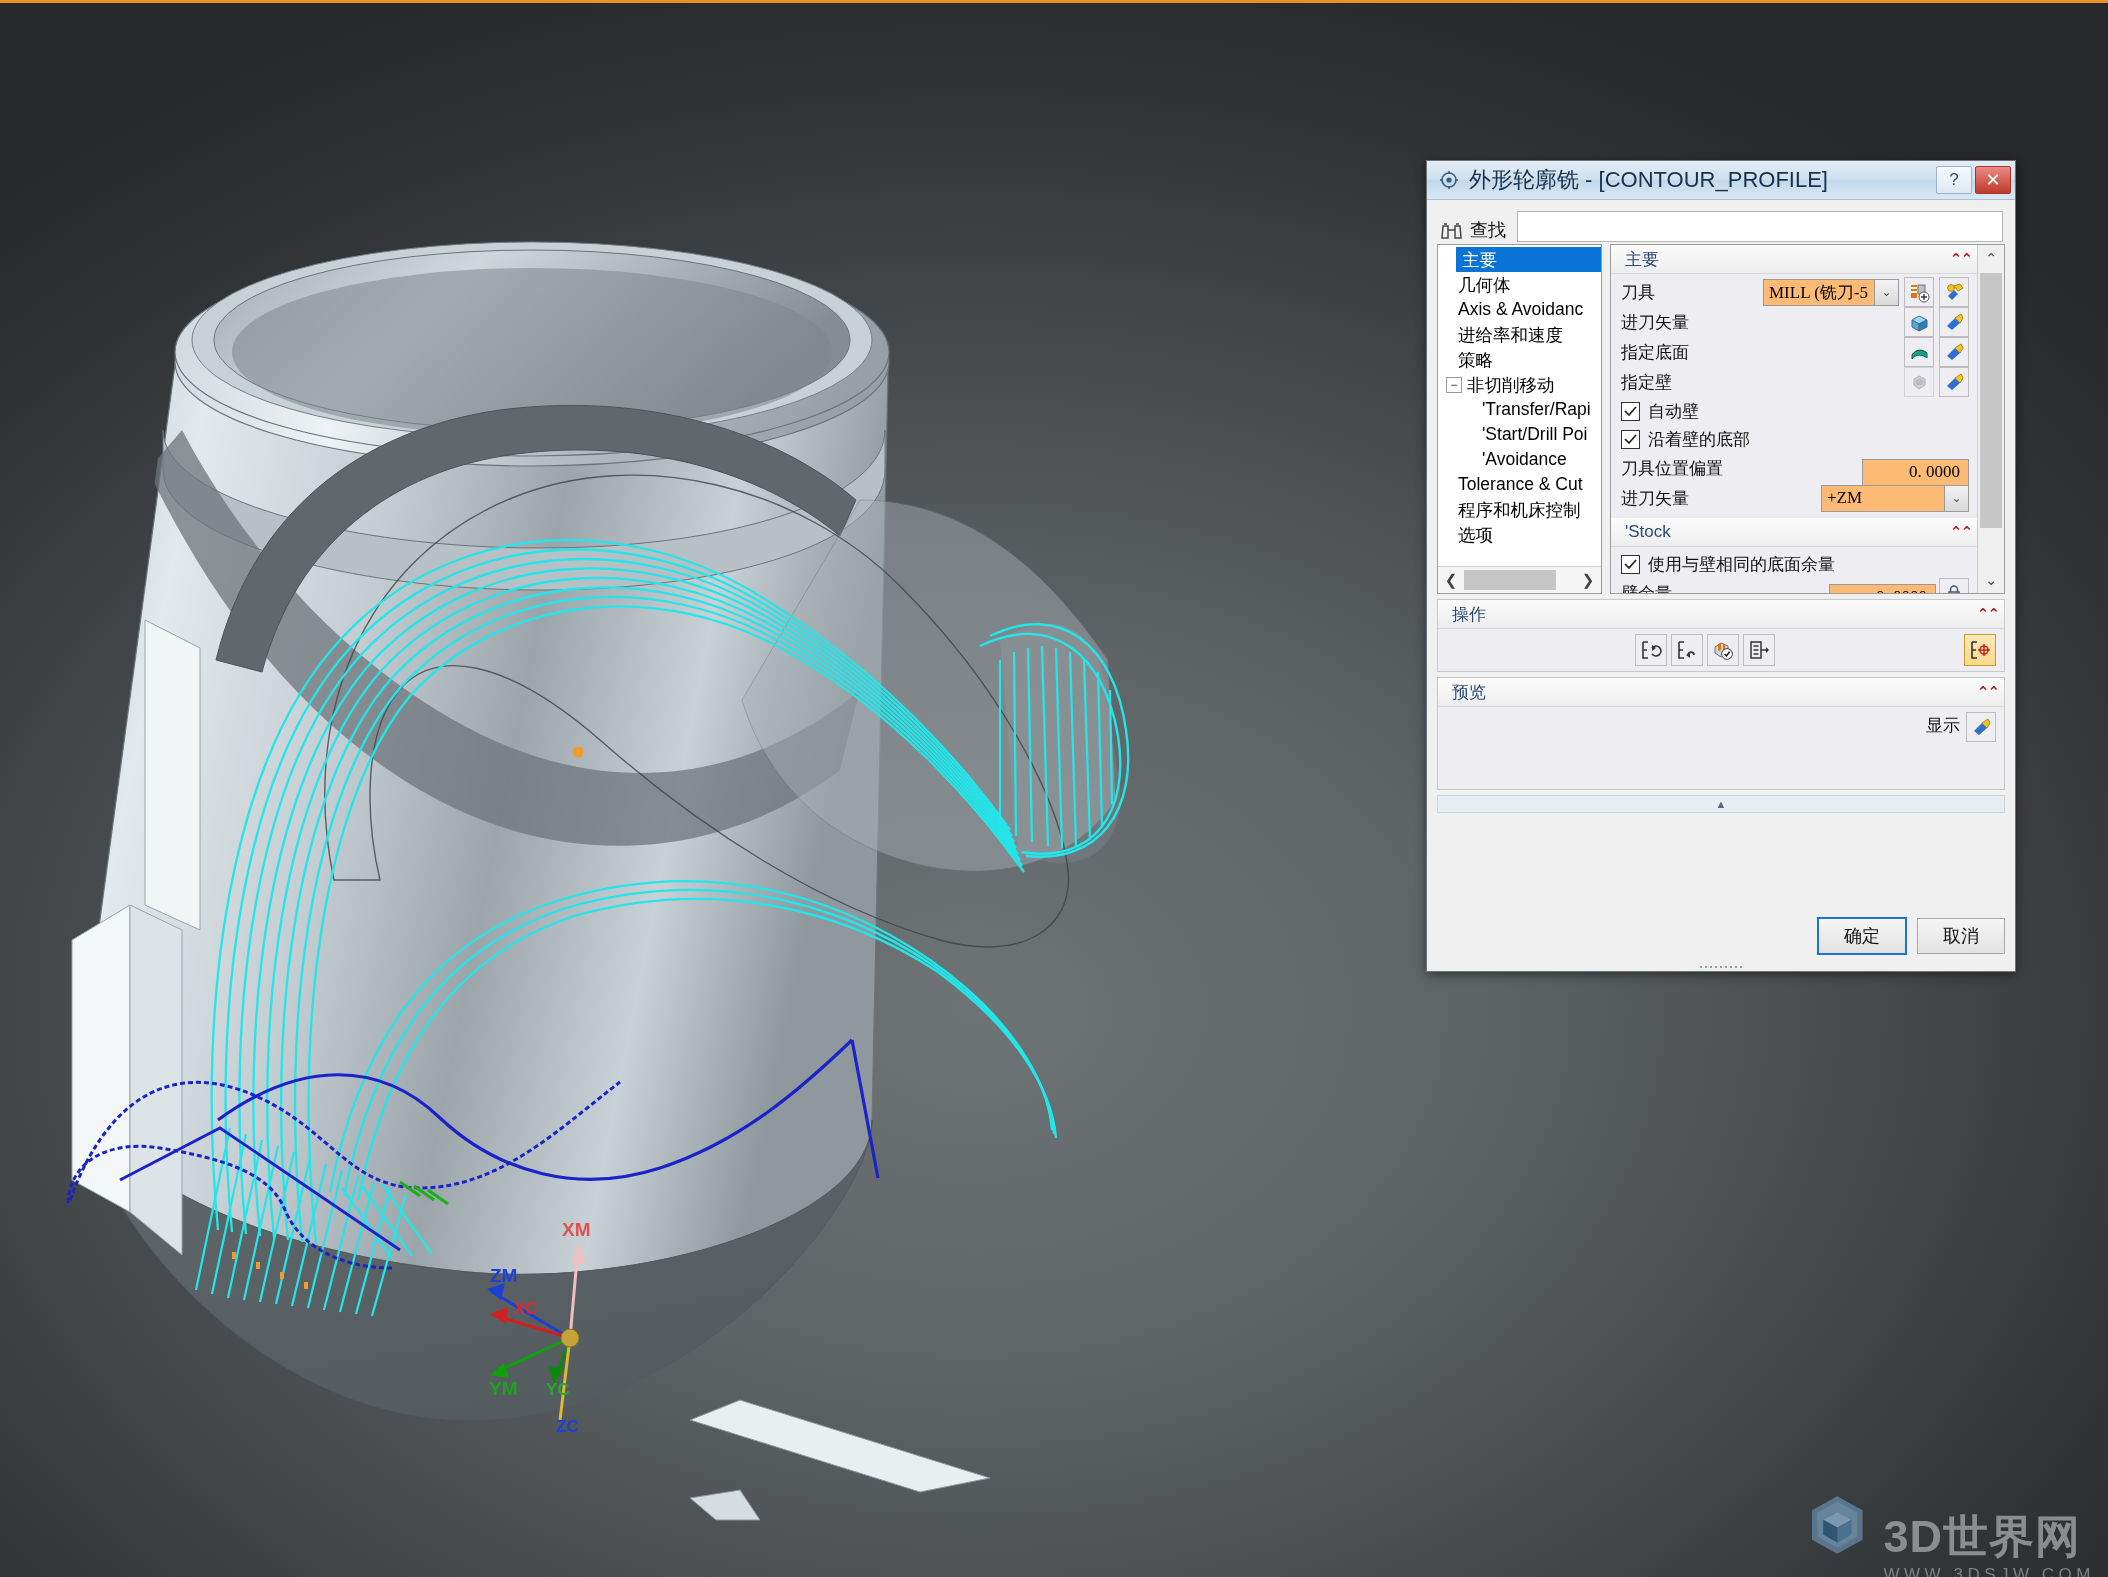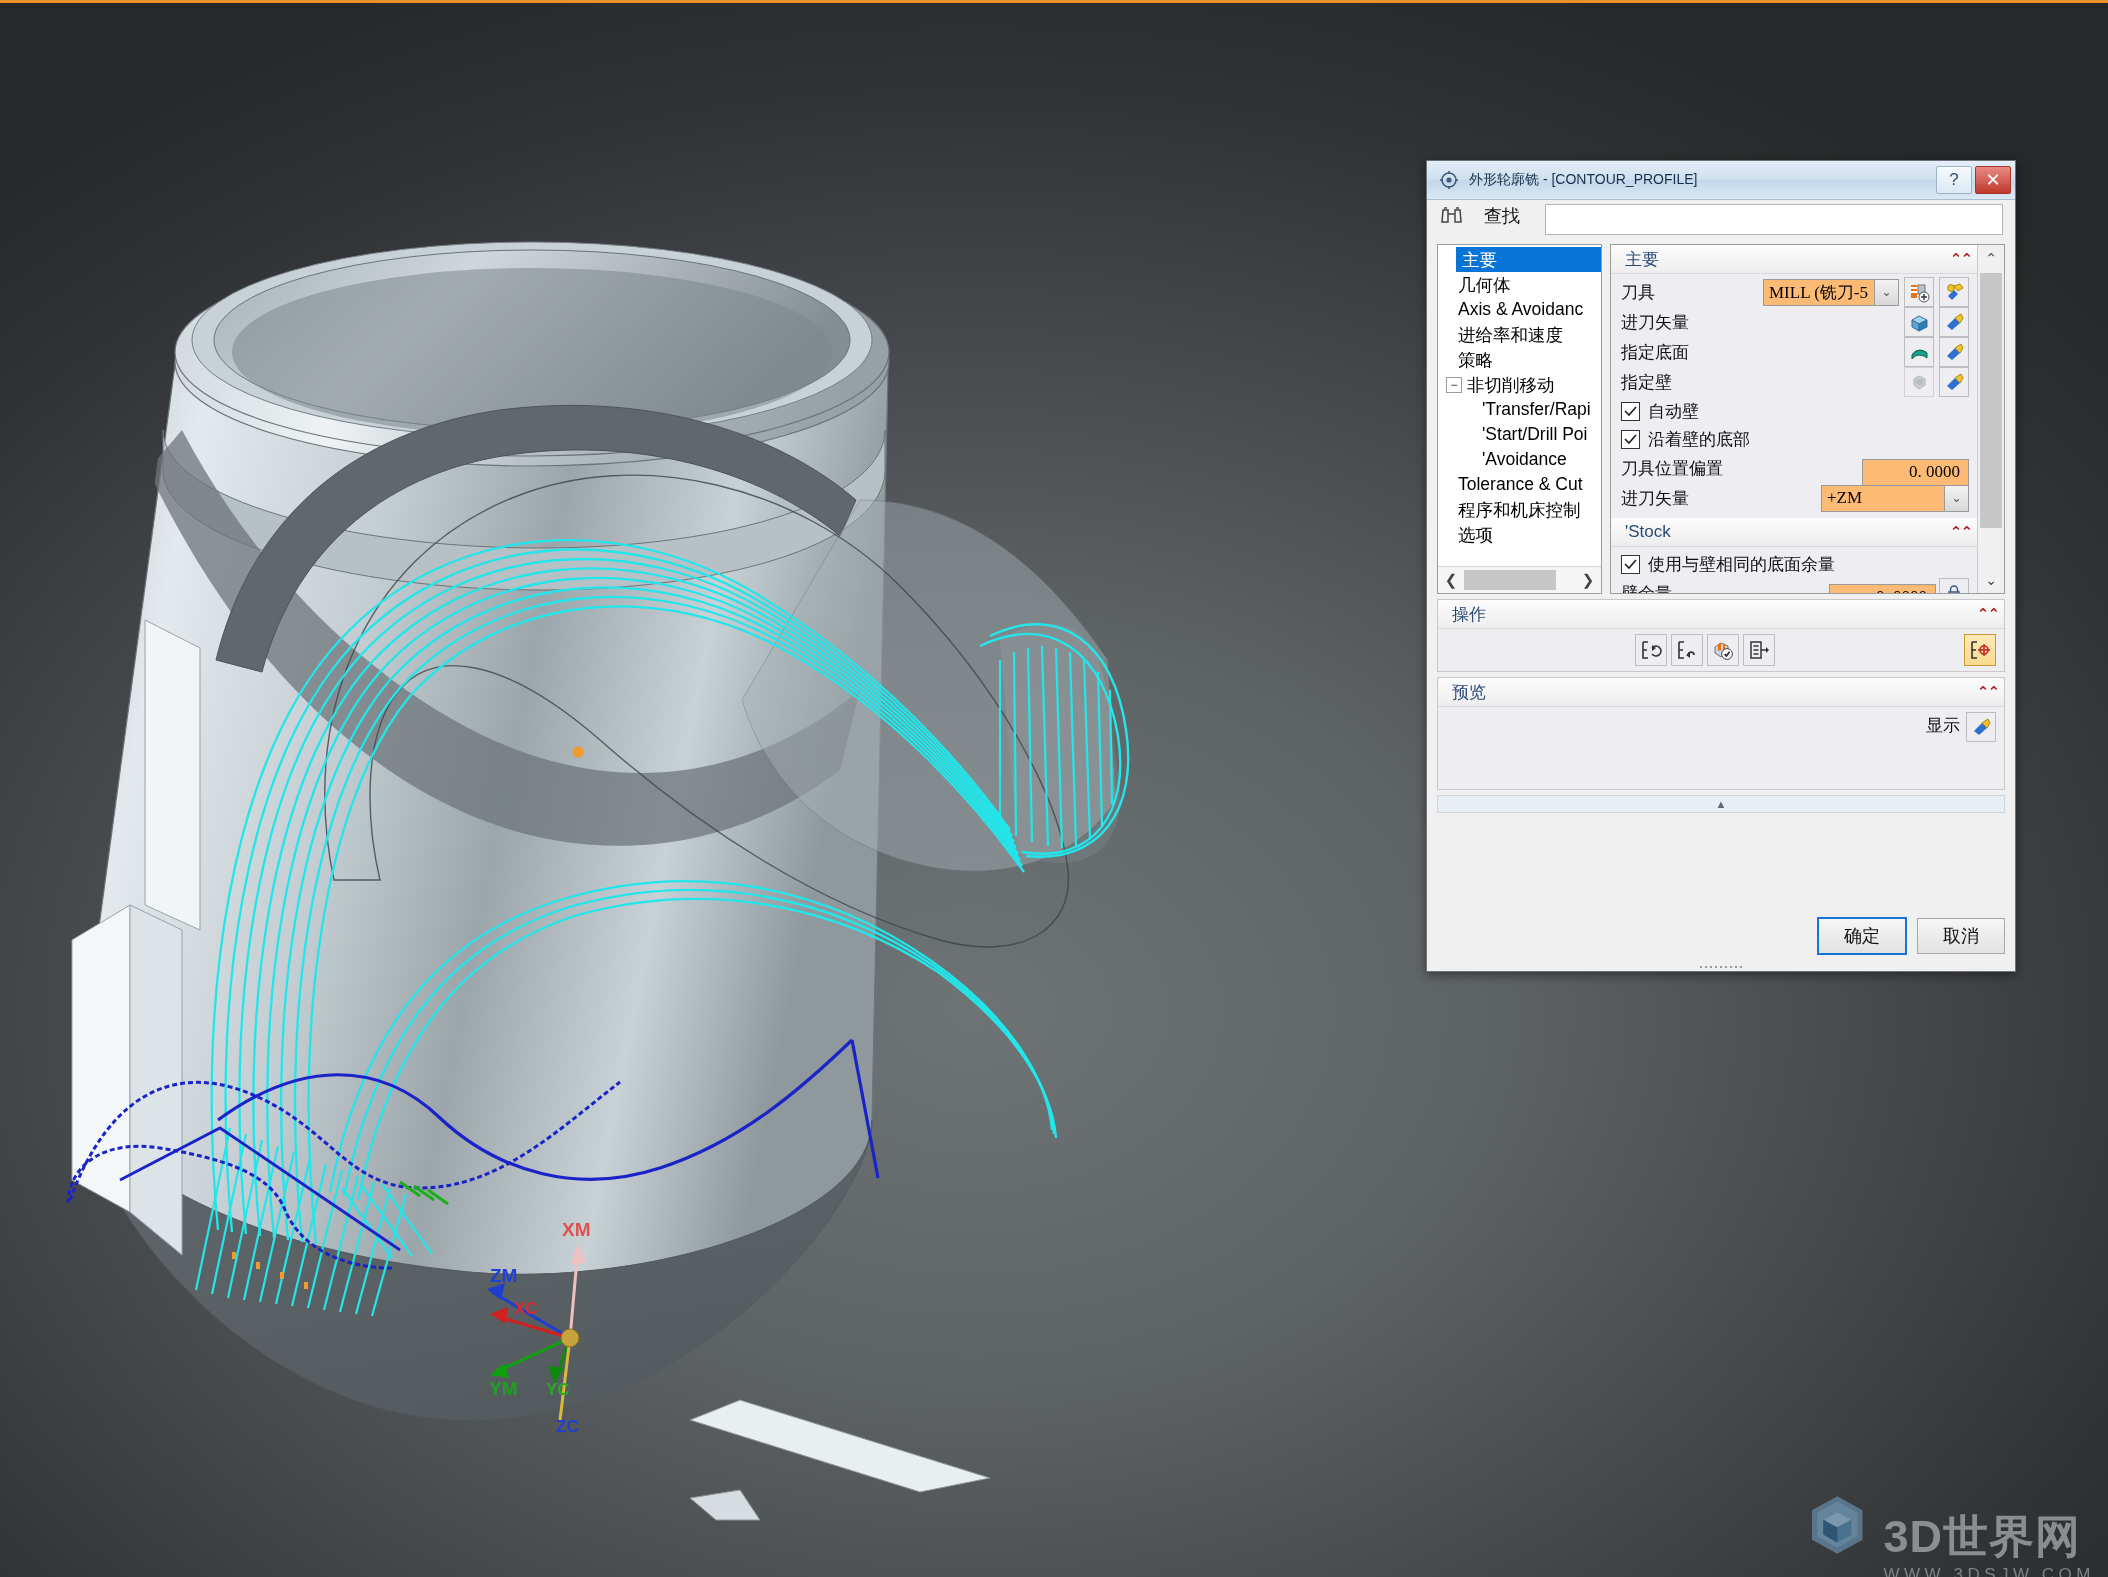--- a/index.html
+++ b/index.html
@@ -26,28 +26,28 @@
   #wm-title{font-size:45px;font-weight:bold;color:#9b9ea0;letter-spacing:1px;line-height:1;}
   #wm-sub{font-size:17px;color:#8d9093;letter-spacing:4.5px;margin-top:6px;}
 
   
   #dialog{position:absolute;left:1426px;top:160px;width:588px;height:810px;
     background:#f0f0f0;border:1px solid #6d7276;box-shadow:0 3px 10px rgba(0,0,0,.45);
     display:flex;flex-direction:column;}
   #titlebar{height:38px;background:linear-gradient(to bottom,#e3eef8 0%,#cfe0ee 48%,#c3d8ea 52%,#d9e8f4 100%);
     border-bottom:1px solid #a9bed0;display:flex;align-items:center;padding:0 4px 0 12px;}
   #title-icon{width:20px;height:20px;flex:0 0 20px;margin-right:10px;}
-  #title-text{flex:1;font-size:14px;color:#16314d;white-space:nowrap;overflow:hidden;}
+  #title-text{flex:1;font-size:22px;color:#16314d;white-space:nowrap;overflow:hidden;}
   .tbtn{width:34px;height:26px;margin-left:3px;border:1px solid #9fb4c6;border-radius:2px;
     display:flex;align-items:center;justify-content:center;font-size:17px;color:#35506b;
     background:linear-gradient(to bottom,#f5fafd,#dbe9f5);}
   #btn-close{background:linear-gradient(to bottom,#e98b84,#c0392b);border-color:#a8352a;color:#fff;font-weight:bold;font-size:18px;}
 
   
-  #findbar{height:38px;display:flex;align-items:flex-start;padding:4px 12px 2px 12px;gap:20px;background:#f0f0f0;}
+  #findbar{height:38px;display:flex;align-items:flex-end;padding:4px 12px 2px 12px;gap:6px;background:#f0f0f0;}
   #find-icon{width:25px;height:22px;flex:0 0 25px;}
   #find-label{font-size:18px;color:#111;white-space:nowrap;}
   #find-input{flex:1;height:27px;background:#fff;border:1px solid #b5b5b5;margin-left:5px;}
 
   
   #dlgbody{flex:1;display:flex;flex-direction:column;padding:0 10px;min-height:0;}
   #upper{display:flex;height:350px;gap:8px;}
 
   
   #tree{width:163px;background:#fff;border:1px solid #9c9c9c;display:flex;flex-direction:column;}

